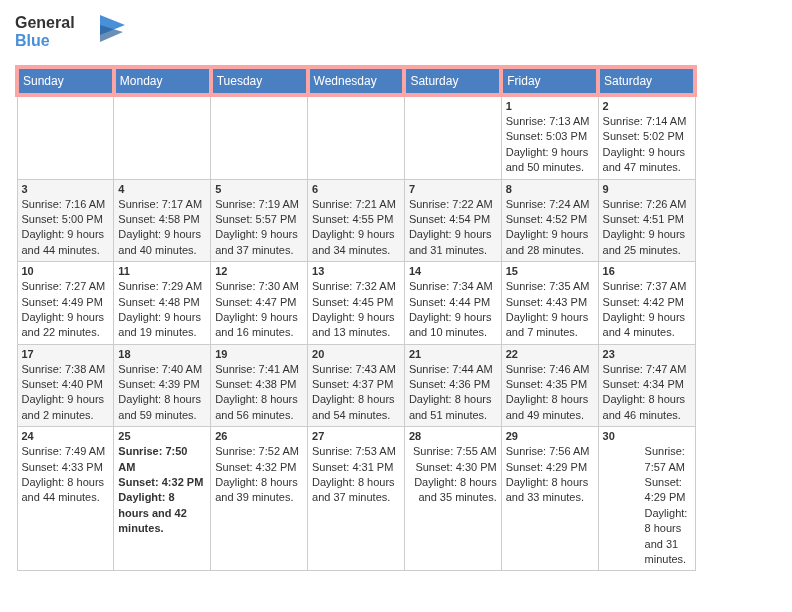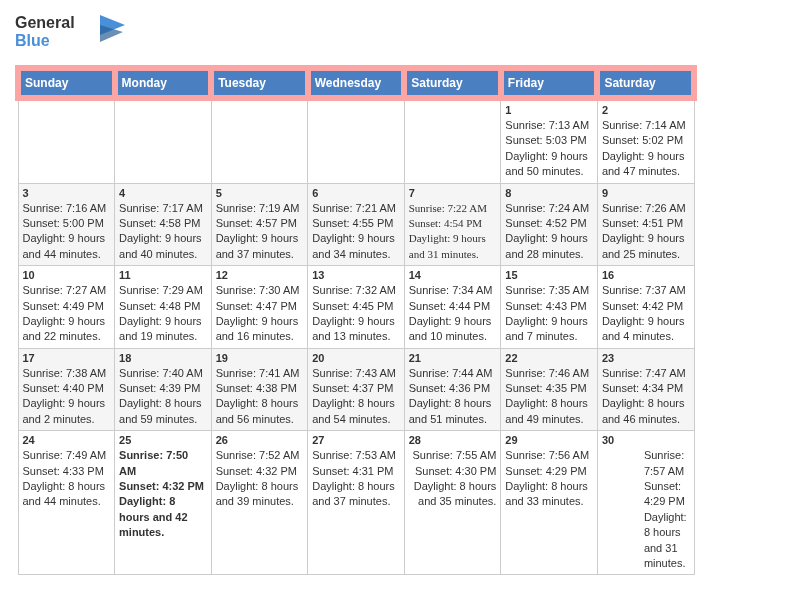--- a/index.html
+++ b/index.html
@@ -38,24 +38,24 @@
       color: #555;
     }
     .calendar {
       width: 100%;
       border-collapse: collapse;
     }
     .calendar th {
       background: #4a7fc1;
       color: #fff;
       font-size: 12px;
-      font-weight: bold;
+      font-weight: normal;
       padding: 5px 4px;
       text-align: left;
-      border: 6px solid #fca5a5;
+      border: 4px solid #fca5a5;
     }
     .calendar td {
       border: 1px solid #ccc;
       vertical-align: top;
       width: calc(100% / 7);
       padding: 3px 4px;
       font-size: 9.5px;
       color: #333;
       height: 82px;
       background: #fff;
@@ -140,32 +140,32 @@
           </td>
           <td>
             <span class="day-number">4</span>
             <div class="day-info" style="white-space: pre-line;">Sunrise: 7:17 AM
 Sunset: 4:58 PM
 Daylight: 9 hours and 40 minutes.</div>
           </td>
           <td>
             <span class="day-number">5</span>
             <div class="day-info" style="white-space: pre-line;">Sunrise: 7:19 AM
-Sunset: 4:57 PM
+Sunset: 5:57 PM
 Daylight: 9 hours and 37 minutes.</div>
           </td>
           <td>
             <span class="day-number">6</span>
             <div class="day-info" style="white-space: pre-line;">Sunrise: 7:21 AM
 Sunset: 4:55 PM
 Daylight: 9 hours and 34 minutes.</div>
           </td>
           <td>
             <span class="day-number">7</span>
-            <div class="day-info" style="white-space: pre-line; font-family: Liberation Serif, serif;">Sunrise: 7:22 AM
+            <div class="day-info" style="white-space: pre-line;">Sunrise: 7:22 AM
 Sunset: 4:54 PM
 Daylight: 9 hours and 31 minutes.</div>
           </td>
           <td>
             <span class="day-number">8</span>
             <div class="day-info" style="white-space: pre-line;">Sunrise: 7:24 AM
 Sunset: 4:52 PM
 Daylight: 9 hours and 28 minutes.</div>
           </td>
           <td>

